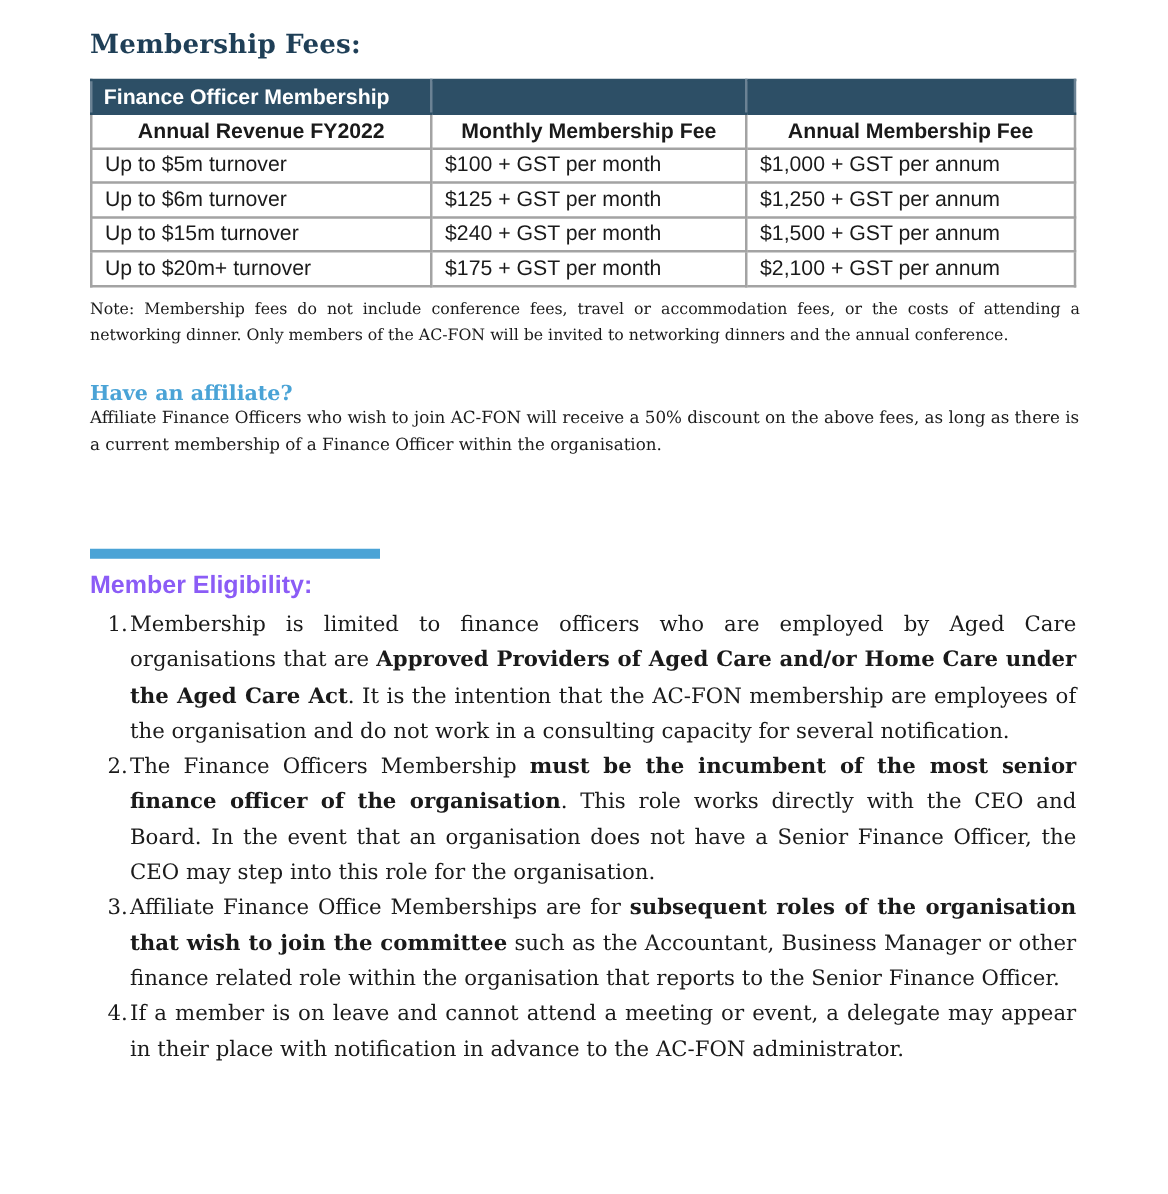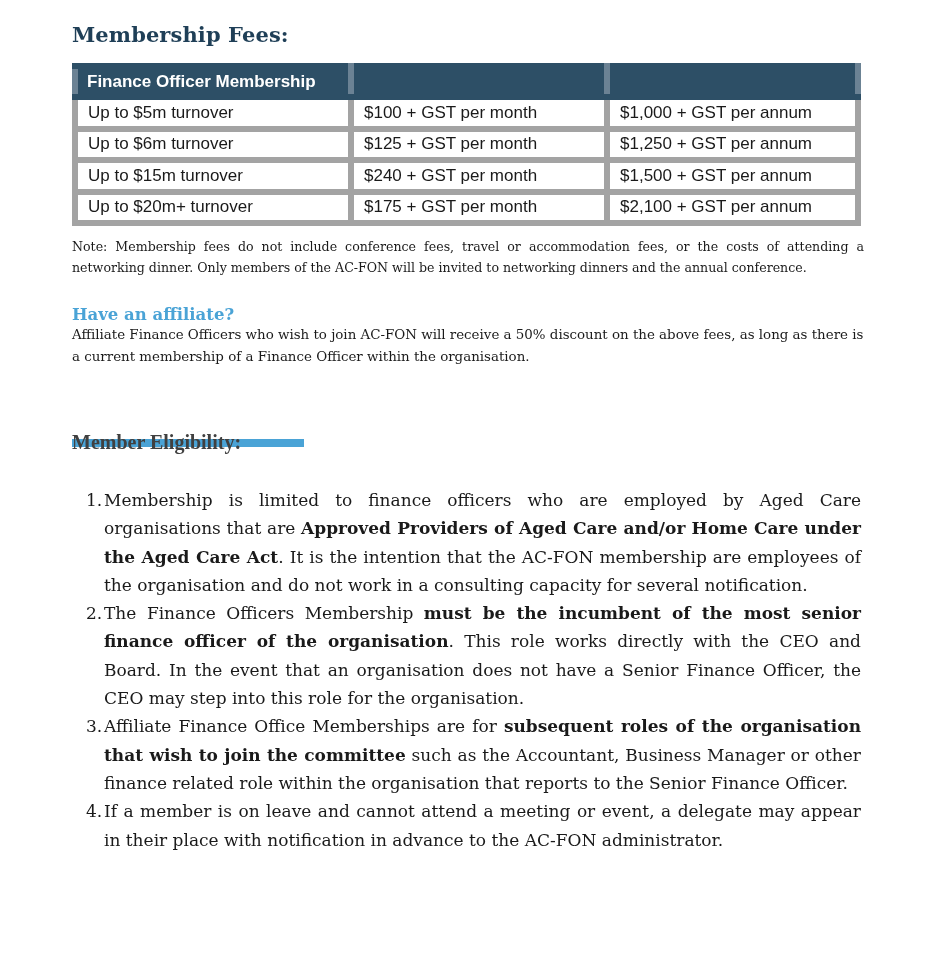--- a/index.html
+++ b/index.html
@@ -1,44 +1,49 @@
 <!DOCTYPE html>
 <html><head>
 <meta charset="utf-8">
 <style>
   html, body { margin:0; padding:0; background:#ffffff; }
   body { width:934px; height:955px; position:relative; overflow:hidden; color:#1a1a1a; }
   .h-title { position:absolute; left:72px; top:22px; font-family:"DejaVu Serif", serif; font-weight:bold; font-size:21px; color:#1f3f57; letter-spacing:0.1px; }
   table.fees { position:absolute; left:72px; top:63px; width:789px; border-collapse:collapse; font-family:"Liberation Sans", sans-serif; font-size:17px; }
-  table.fees td { border:6px solid #a3a3a3; padding:0 10px; height:25.5px; white-space:nowrap; }
+  table.fees td { border:2px solid #a3a3a3; padding:0 10px; height:25.5px; white-space:nowrap; }
   table.fees tr.band td { background:#2d4f66; color:#fff; font-weight:bold; border-color:#2d4f66 #6b8294; height:25px; padding:0 9px; }
   table.fees tr.head td { font-weight:bold; text-align:center; }
   table.fees td.c1 { width:252px; }
   table.fees td.c2 { width:232px; }
   .note { position:absolute; left:72px; top:236px; width:792px; font-family:"DejaVu Serif", serif; font-size:12.6px; line-height:21px; text-align:justify; color:#1a1a1a; }
   .h-aff { position:absolute; left:72px; top:305px; font-family:"DejaVu Serif", serif; font-weight:bold; font-size:16.5px; color:#4aa3d6; }
   .aff-text { position:absolute; left:72px; top:324px; width:792px; font-family:"DejaVu Serif", serif; font-size:13.4px; line-height:22px; color:#1a1a1a; }
   .bar { position:absolute; left:72px; top:439px; width:232px; height:8px; background:#4aa3d6; }
-  .h-elig { position:absolute; left:72px; top:431px; font-family:Liberation Serif, serif; font-weight:bold; font-size:20px; color:#404040; }
+  .h-elig { position:absolute; left:72px; top:457px; font-family:Liberation Sans, sans-serif; font-weight:bold; font-size:20px; color:#8b5cf6; }
   ol.elig { position:absolute; left:72px; top:486px; width:789px; margin:0; padding:0; list-style:none; font-family:"DejaVu Serif", serif; font-size:17px; line-height:28.3px; color:#1a1a1a; }
   ol.elig li { position:relative; padding-left:32px; text-align:justify; }
   ol.elig li .num { position:absolute; left:14px; top:0; }
   ol.elig li b { font-weight:bold; }
 </style>
 </head>
 <body>
 
 <div class="h-title">Membership Fees:</div>
 
 <table class="fees">
   <tbody>
       <tr class="band">
     <td class="c1">Finance Officer Membership</td>
     <td class="c2"></td>
     <td></td>
+  </tr>
+  <tr class="head">
+    <td>Annual Revenue FY2022</td>
+    <td>Monthly Membership Fee</td>
+    <td>Annual Membership Fee</td>
   </tr>
   <tr>
     <td>Up to $5m turnover</td>
     <td>$100 + GST per month</td>
     <td>$1,000 + GST per annum</td>
   </tr>
   <tr>
     <td>Up to $6m turnover</td>
     <td>$125 + GST per month</td>
     <td>$1,250 + GST per annum</td>

